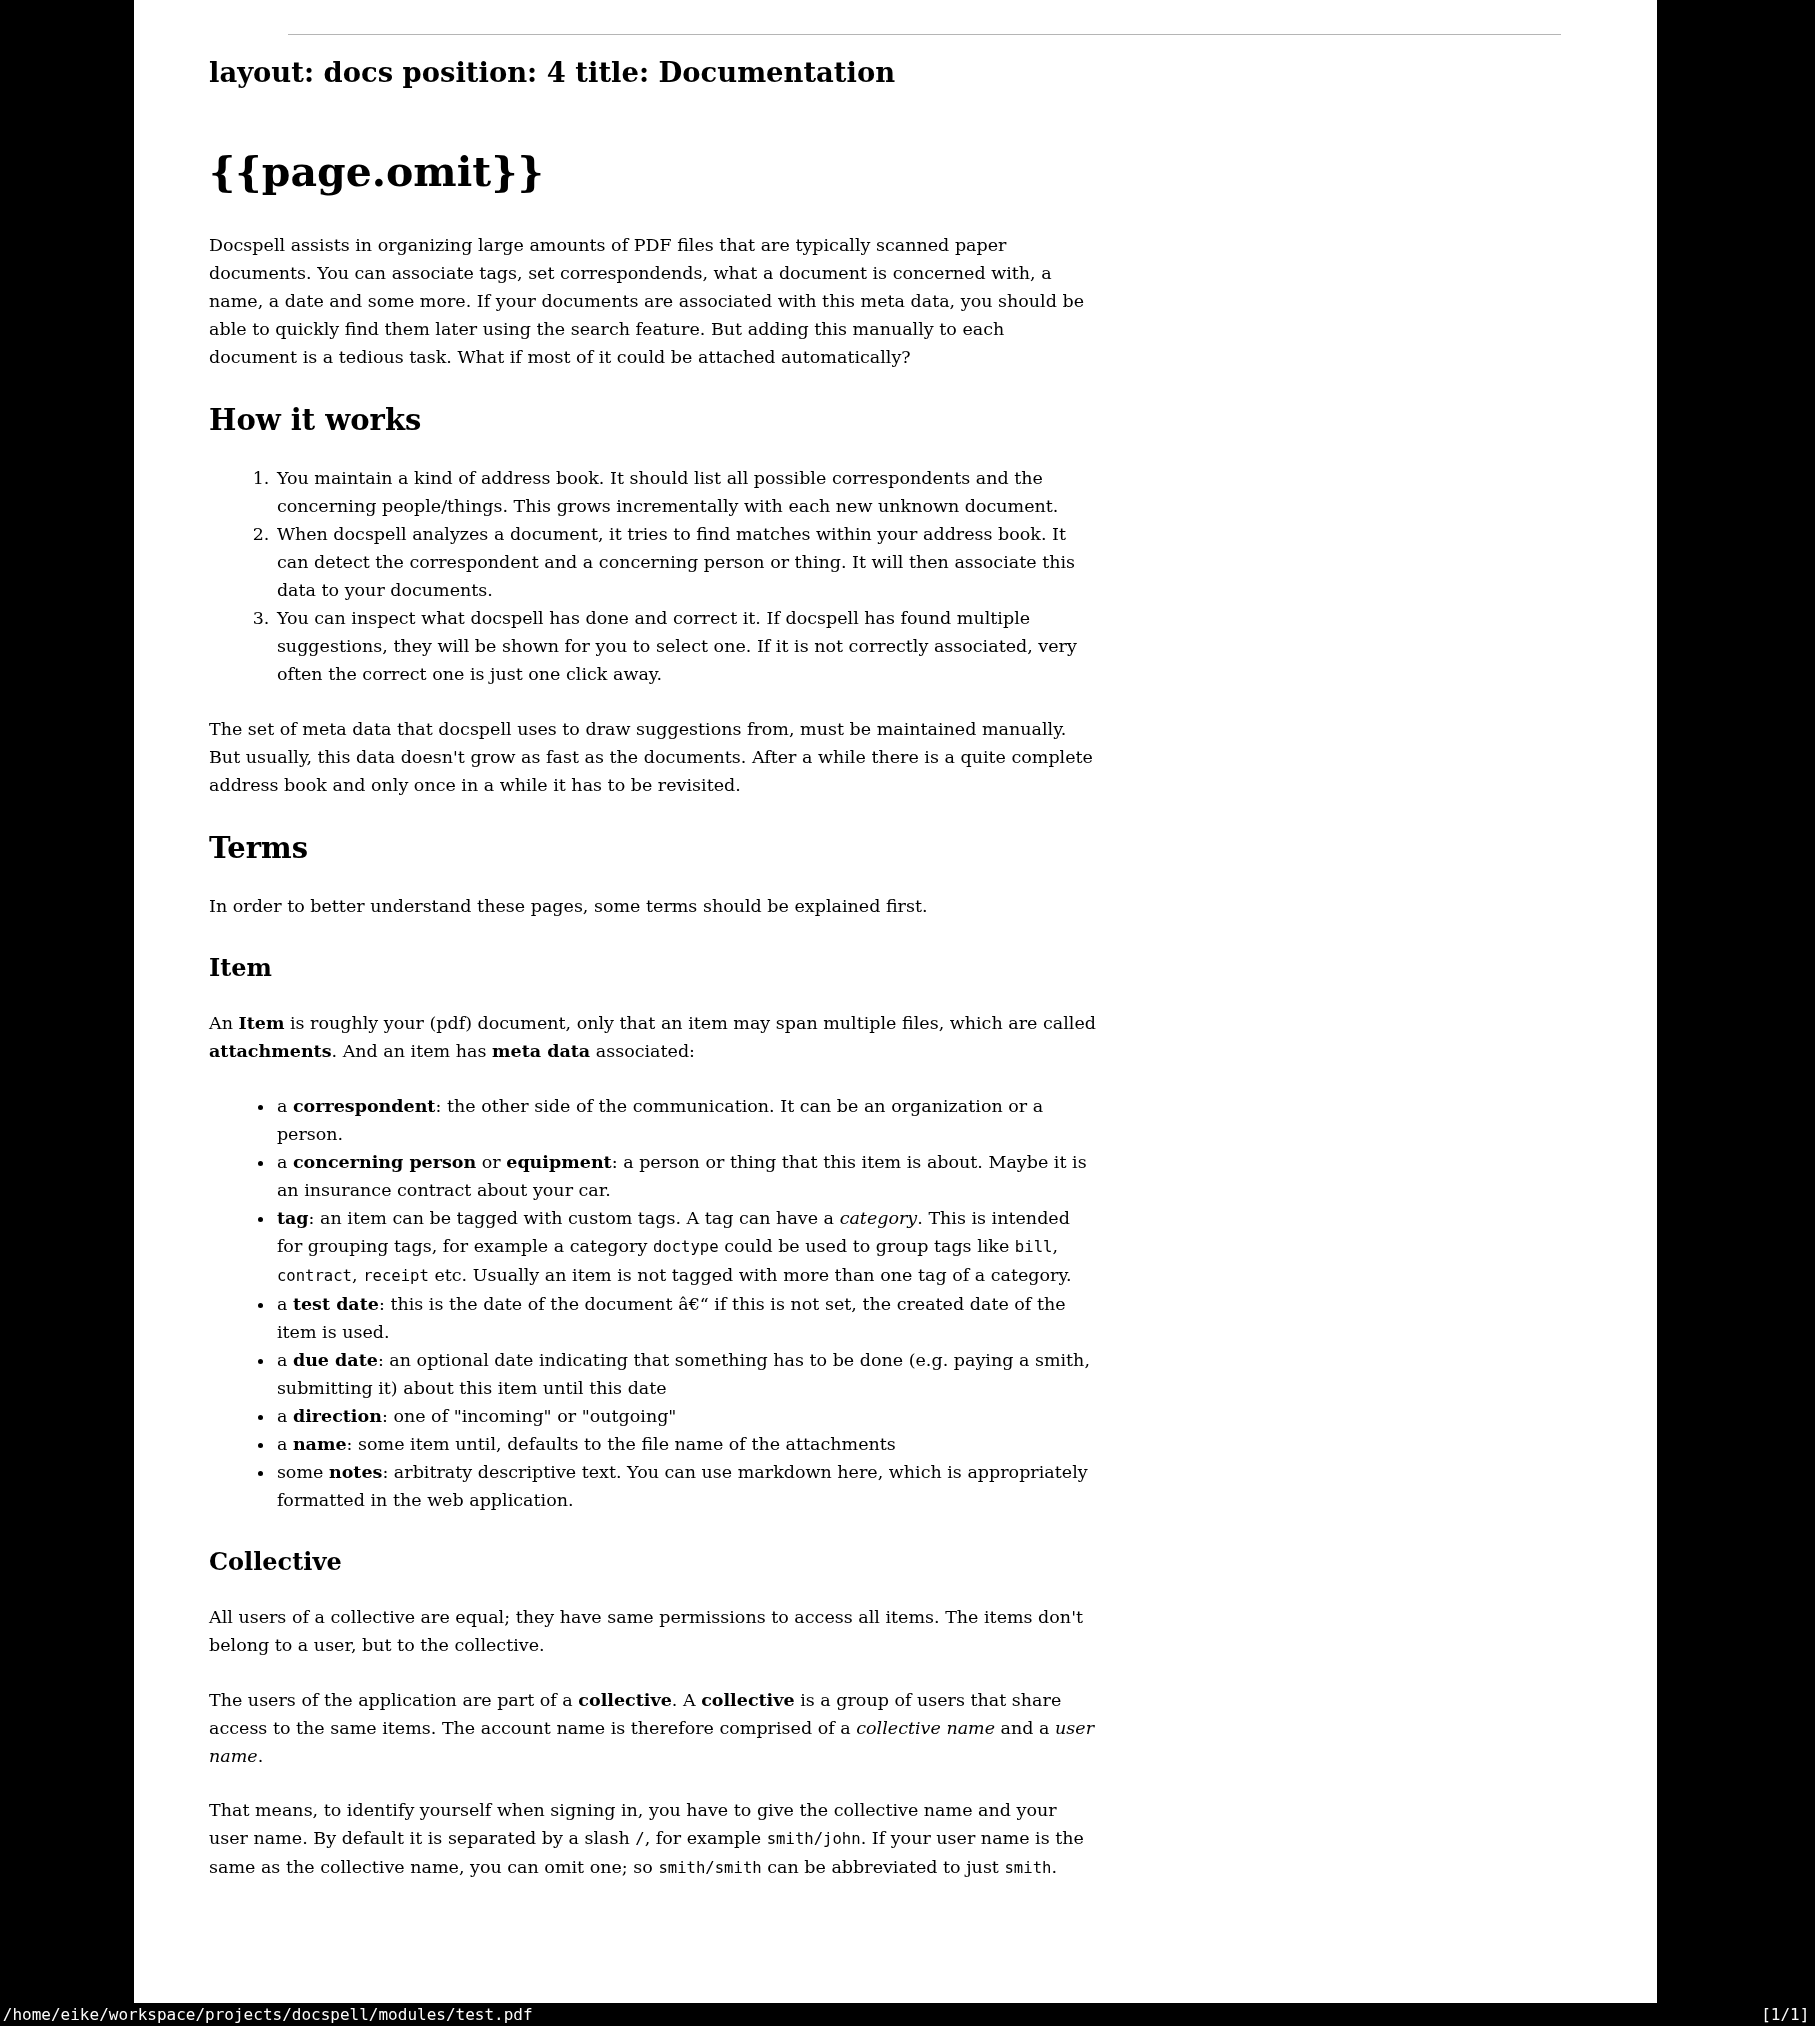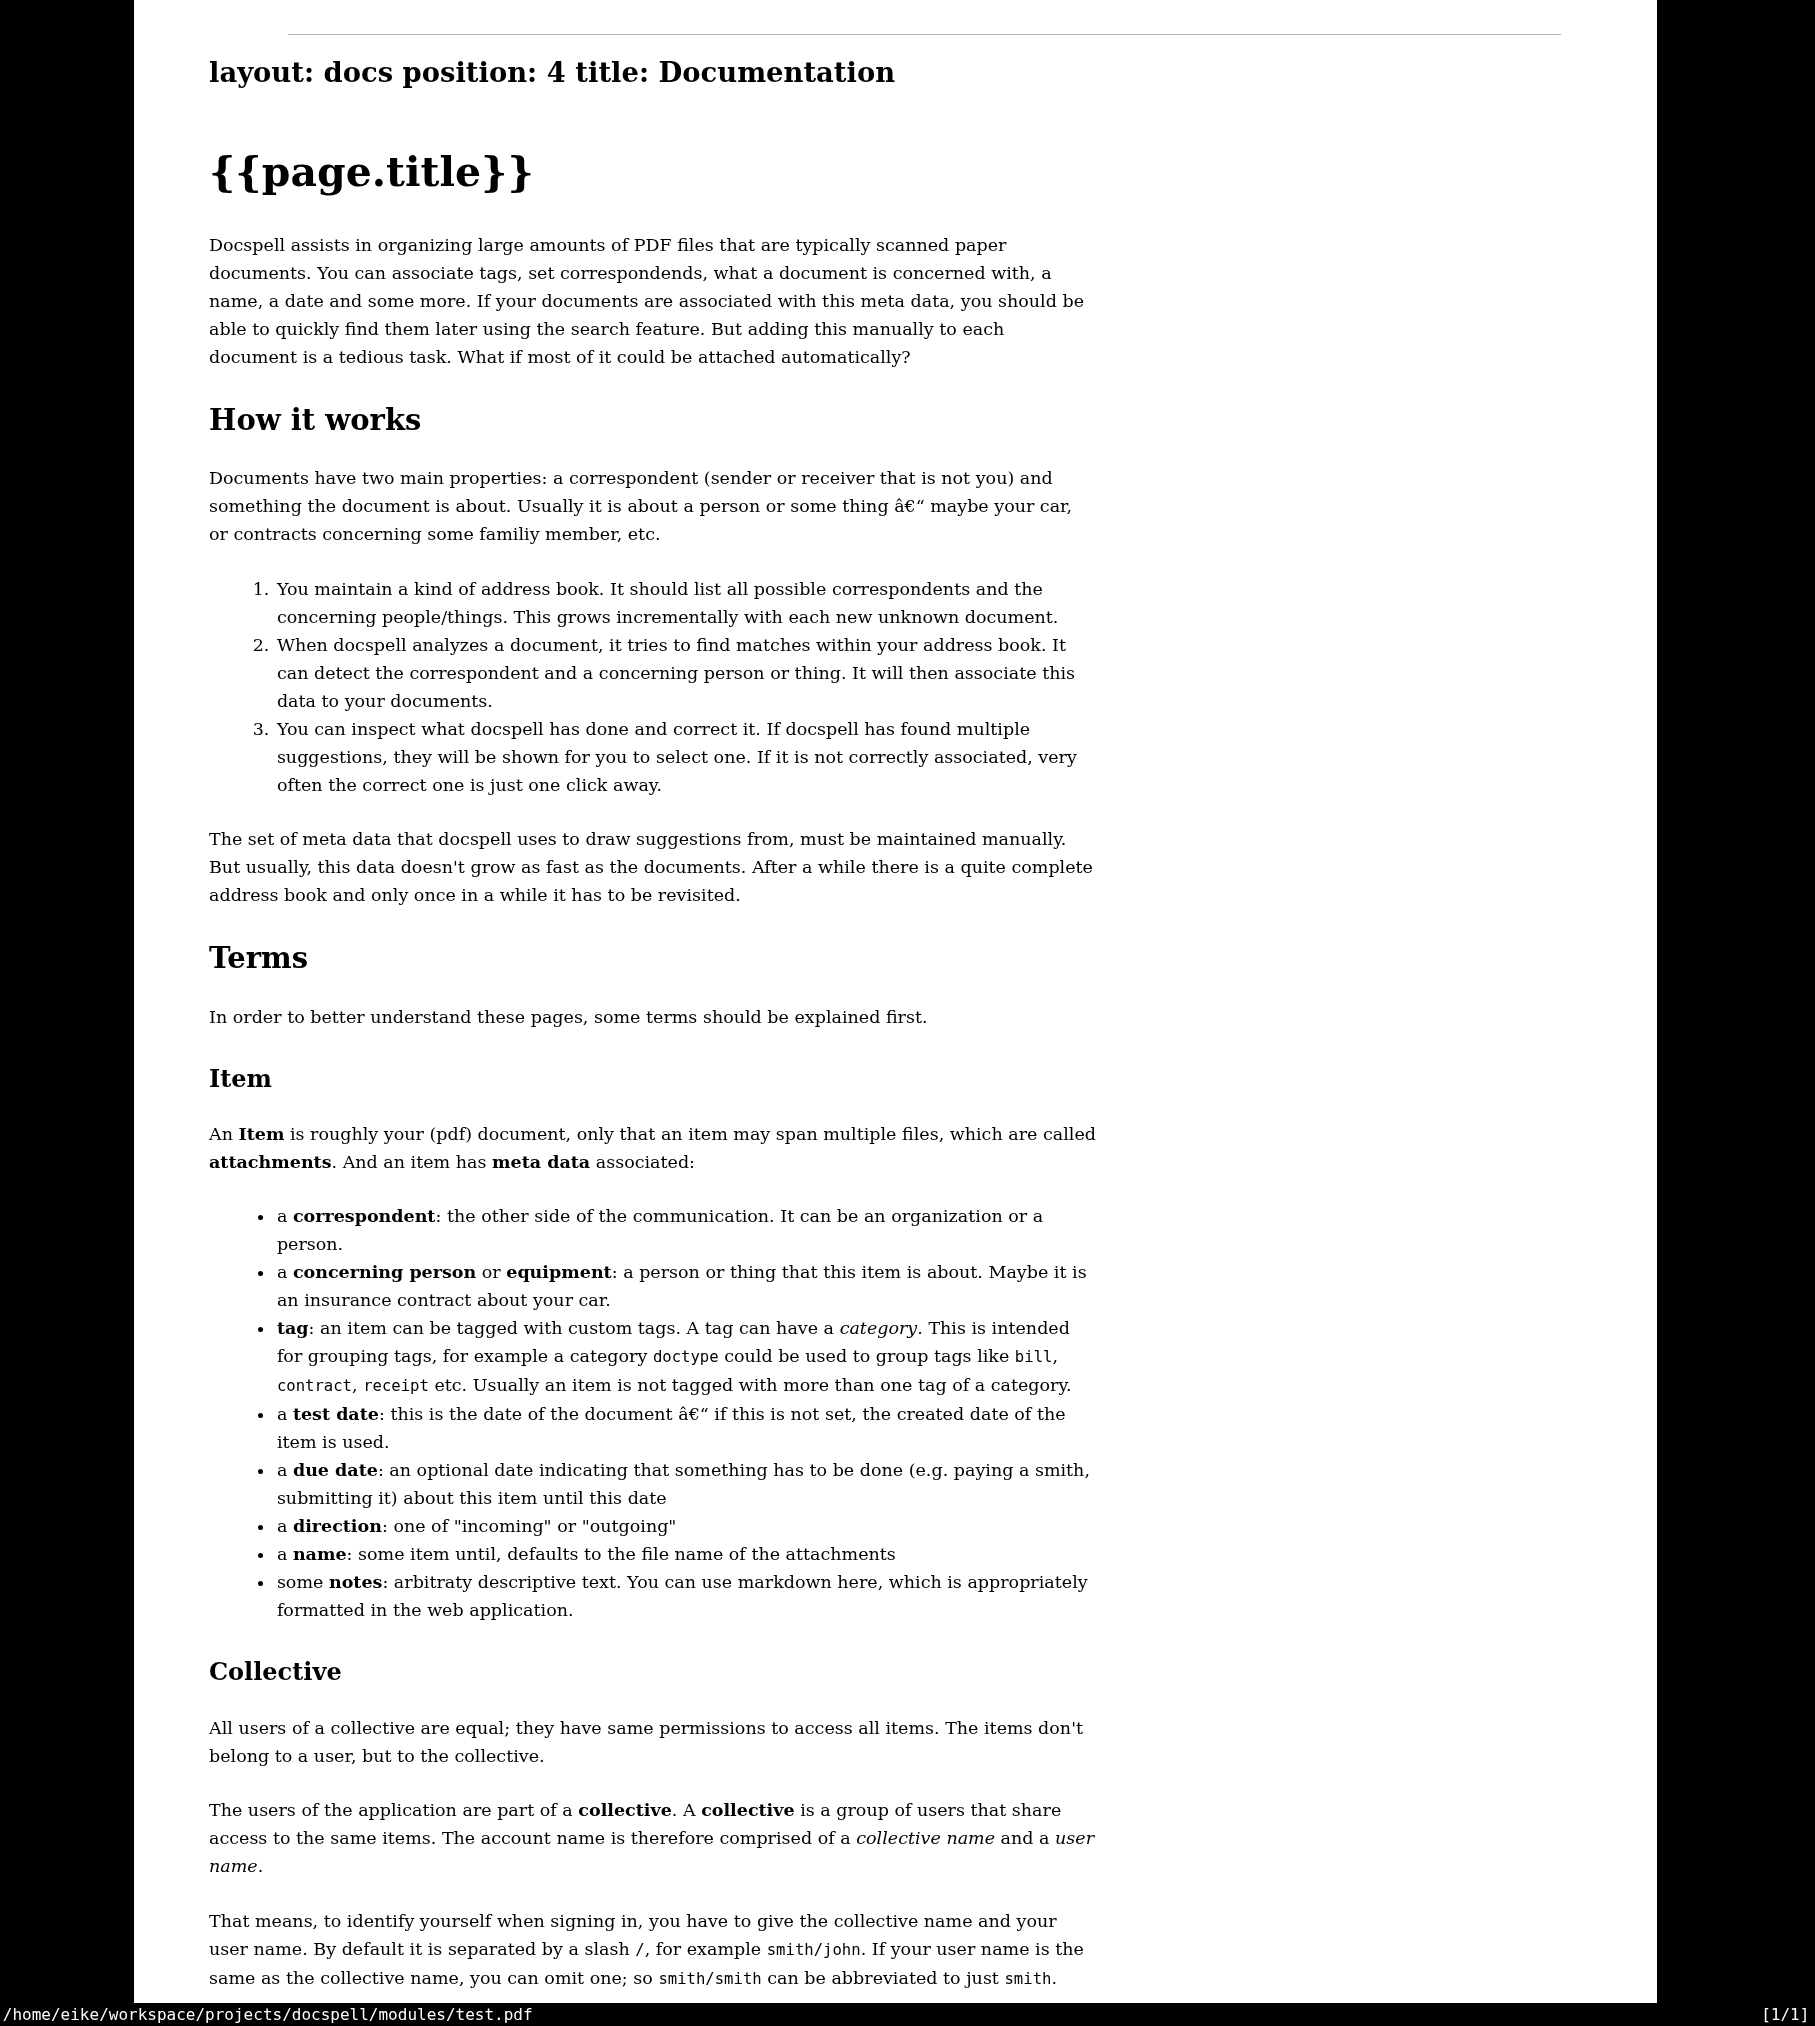--- a/index.html
+++ b/index.html
@@ -102,24 +102,23 @@
   }
 </style>
 </head>
 <body>
 
 <div class="viewport">
   <div class="page">
     <div class="content">
         <hr>
         <h1>layout: docs position: 4 title: Documentation</h1>
-        <div class="doc-title">{{page.title}}</div>
+        <div class="doc-title">{{page.omit}}</div>
         <p><span>Docspell assists in organizing large amounts of PDF files that are typically scanned paper documents. You can associate tags, set correspondends, what a document is concerned with, a name, a date and some more. If your documents are associated with this meta data, you should be able to quickly find them later using the search feature. But adding this manually to each document is a tedious task. What if most of it could be attached automatically?</span></p>
         <h2>How it works</h2>
-        <p><span>Documents have two main properties: a correspondent (sender or receiver that is not you) and something the document is about. Usually it is about a person or some thing â€“ maybe your car, or contracts concerning some familiy member, etc.</span></p>
         <ol>
           <li><span>You maintain a kind of address book. It should list all possible correspondents and the concerning people/things. This grows incrementally with each new unknown document.</span></li>
           <li><span>When docspell analyzes a document, it tries to find matches within your address book. It can detect the correspondent and a concerning person or thing. It will then associate this data to your documents.</span></li>
           <li><span>You can inspect what docspell has done and correct it. If docspell has found multiple suggestions, they will be shown for you to select one. If it is not correctly associated, very often the correct one is just one click away.</span></li>
         </ol>
         <p><span>The set of meta data that docspell uses to draw suggestions from, must be maintained manually. But usually, this data doesn't grow as fast as the documents. After a while there is a quite complete address book and only once in a while it has to be revisited.</span></p>
         <h2>Terms</h2>
         <p><span>In order to better understand these pages, some terms should be explained first.</span></p>
         <h3>Item</h3>
         <p><span>An </span><strong>Item</strong><span> is roughly your (pdf) document, only that an item may span multiple files, which are called </span><strong>attachments</strong><span>. And an item has </span><strong>meta data</strong><span> associated:</span></p>

